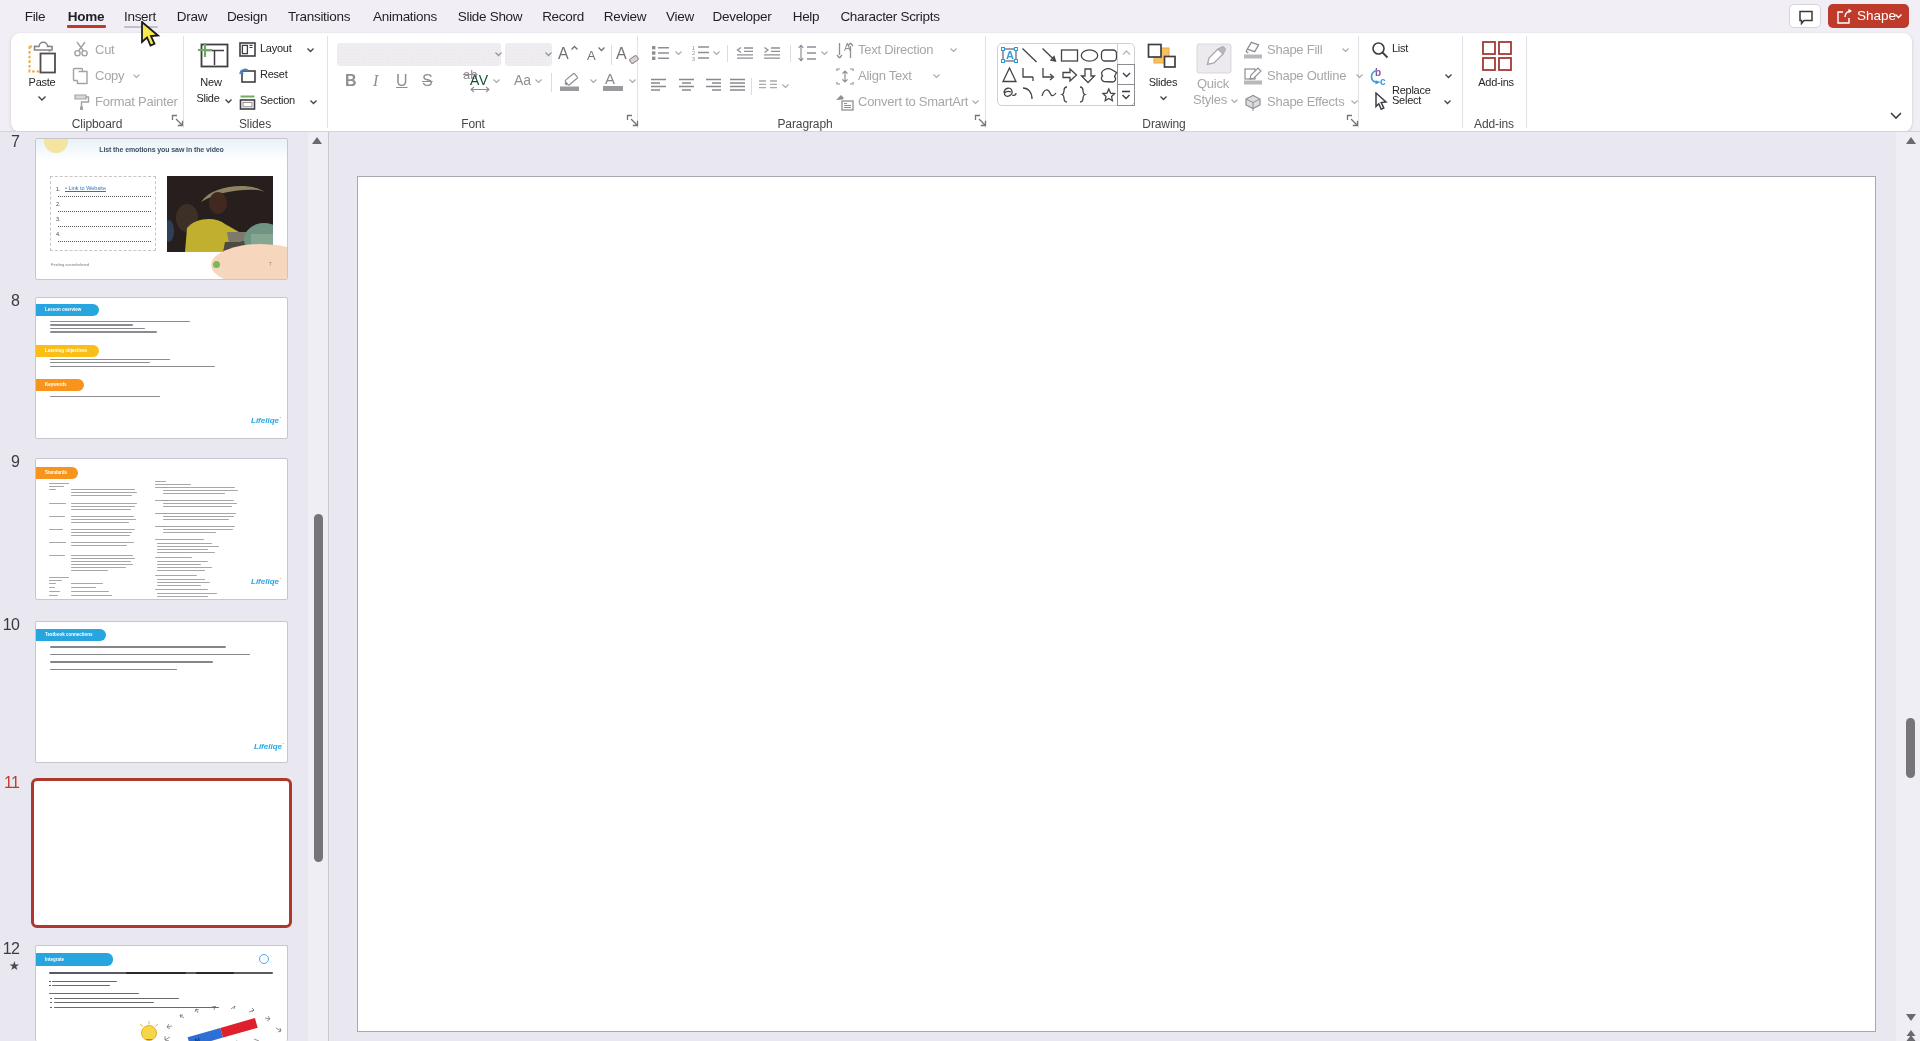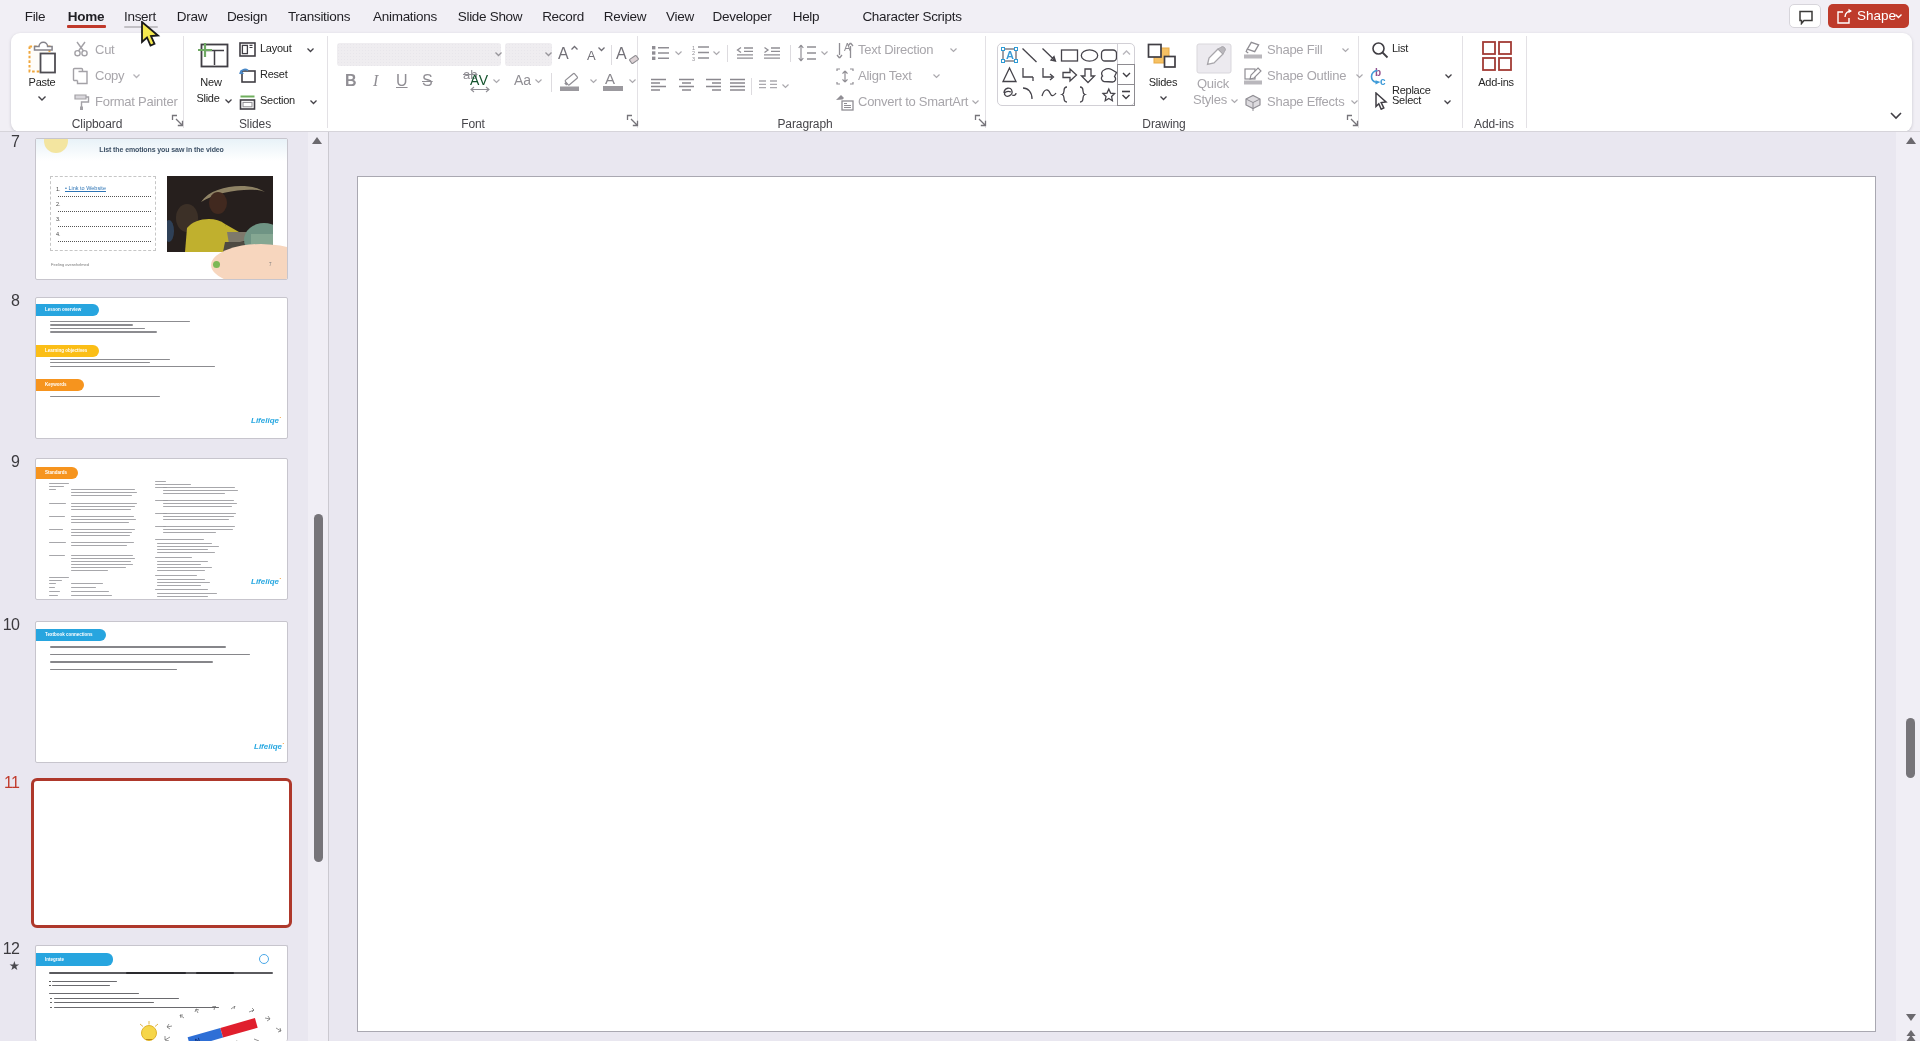--- a/index.html
+++ b/index.html
@@ -54,21 +54,21 @@
   <div class="menu" style="left:192px;">Draw</div>
   <div class="menu" style="left:247px;">Design</div>
   <div class="menu" style="left:319px;">Transitions</div>
   <div class="menu" style="left:405px;">Animations</div>
   <div class="menu" style="left:490px;">Slide Show</div>
   <div class="menu" style="left:563px;">Record</div>
   <div class="menu" style="left:625px;">Review</div>
   <div class="menu" style="left:680px;">View</div>
   <div class="menu" style="left:742px;">Developer</div>
   <div class="menu" style="left:806px;">Help</div>
-  <div class="menu" style="left:912px;">Character Scripts</div>
+  <div class="menu" style="left:890px;">Character Scripts</div>
   <div id="home-ul"></div>
   <div id="ins-ul"></div>
   <div id="cmtbtn">
     <svg style="position:absolute;left:8px;top:4px;" width="16" height="16" viewBox="0 0 16 16">
         <path d="M2 2.5 h12 v9 h-8 l-2.5 3 v-3 h-1.5 z" fill="none" stroke="#3B3A39" stroke-width="1.5"></path>
       </svg>
   </div>
   <div id="sharebtn">
     <svg style="position:absolute;left:8px;top:4px;" width="17" height="16" viewBox="0 0 17 16">
         <path d="M7 4 h-5 v11 h11 v-5" fill="none" stroke="#fff" stroke-width="1.4"></path>

